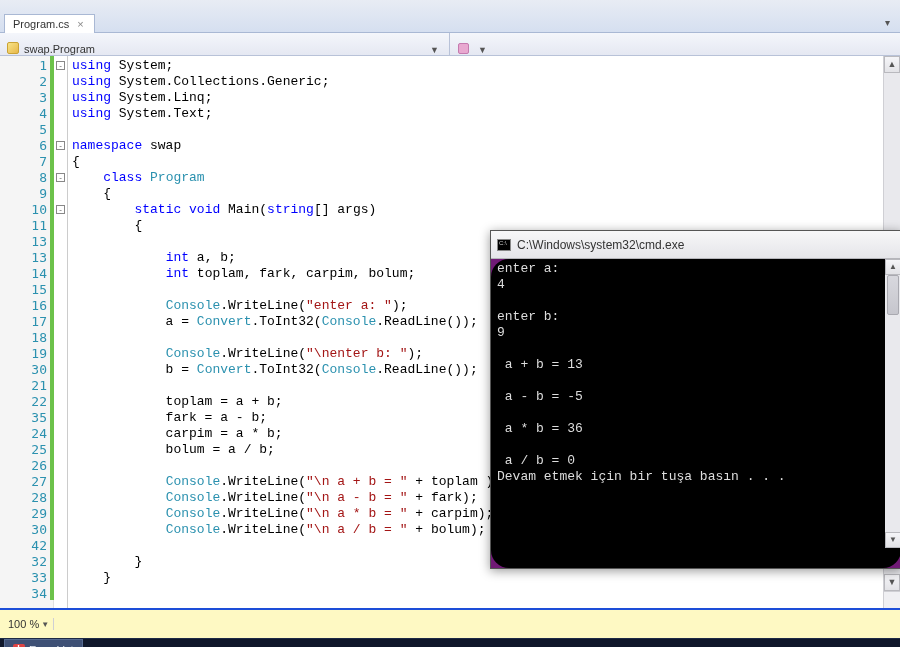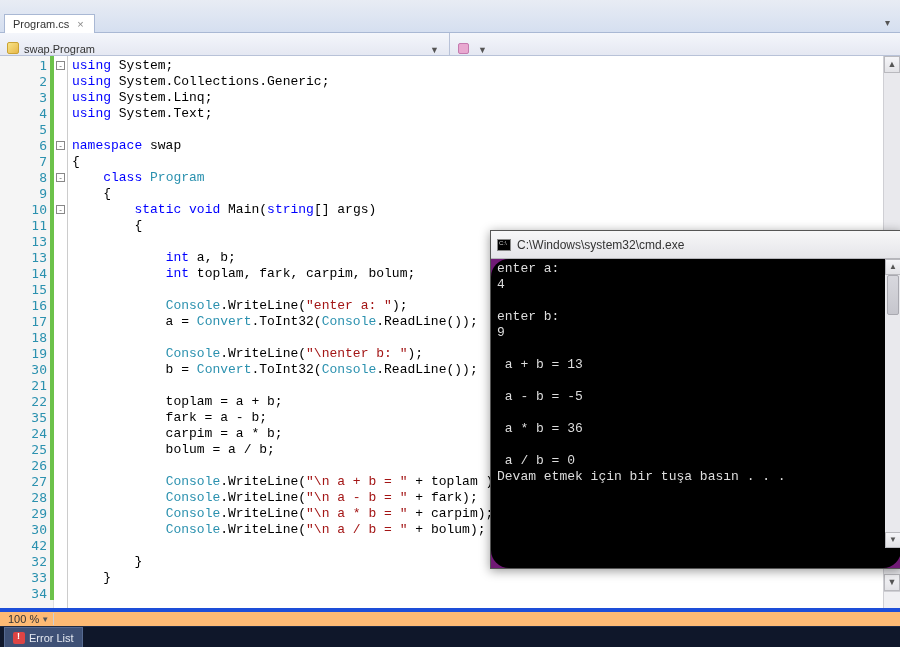--- a/index.html
+++ b/index.html
@@ -154,23 +154,23 @@
       background: linear-gradient(#f5f5f8, #e3e3e7);
       border: 1px solid #b9b9be;
       color: #555;
       text-align: center;
       font-size: 9px;
       line-height: 15px;
     }
     .scroll-v .sbtn.bottom { position: absolute; bottom: 17px; width: 100%; }
     .scroll-v .split { position: absolute; bottom: 0; width: 100%; height: 17px; background: #f0f0f3; border-top: 1px solid #cfcfd4; }
     .scroll-h {
-      height: 18px;
-      background: #fdba74;
-      border-top: 4px solid #1d4ed8;
+      height: 30px;
+      background: #fef9c3;
+      border-top: 2px solid #1d4ed8;
       display: flex;
       align-items: center;
     }
     .zoom {
       width: 54px;
       font-size: 11px;
       padding-left: 8px;
       color: #333;
       border-right: 1px solid #cfcfd4;
       display: flex;

